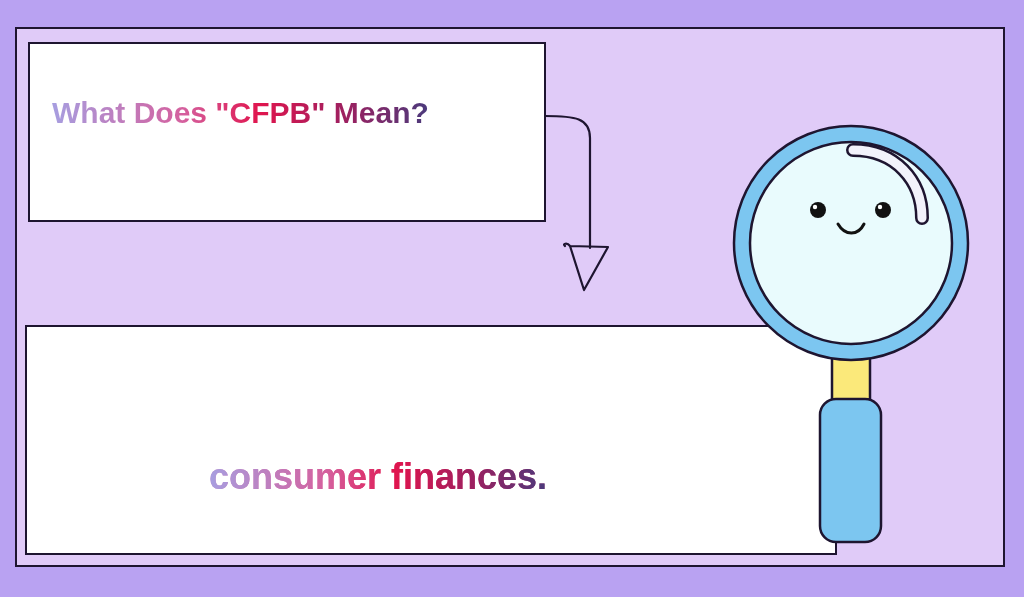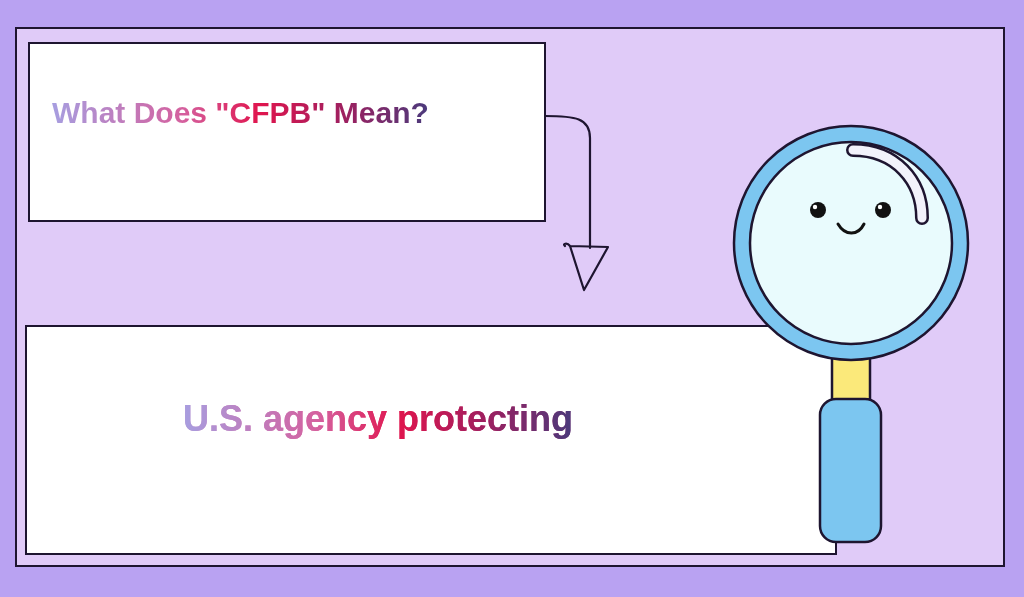--- a/index.html
+++ b/index.html
@@ -42,21 +42,22 @@
 </head>
 <body>
 
 <div class="frame"></div>
 
 <div class="box box-top"></div>
 <div class="question grad-text">What Does "CFPB" Mean?</div>
 
 <div class="box box-bottom"></div>
 <div class="answer grad-text">
-  <span class="grad-text">U.S. agency protecting</span><br>
+  <br>
+  <span class="grad-text">consumer finances.</span>
 </div>
 
 <svg class="overlay" width="1024" height="597" viewBox="0 0 1024 597">
 
   <g fill="none" stroke="#1e1530" stroke-width="2.2" stroke-linecap="round" stroke-linejoin="round">
     <path d="M545 116 C 575 116, 590 118, 590 138 L 590 248"></path>
     <path d="M565 246 C 562 244, 567 242, 570 246 L 608 247 L 584 290 L 570 246"></path>
   </g>
 
   <g>

